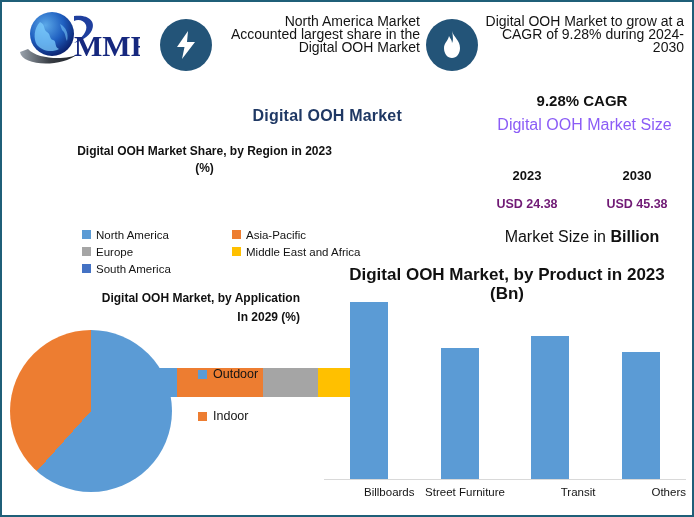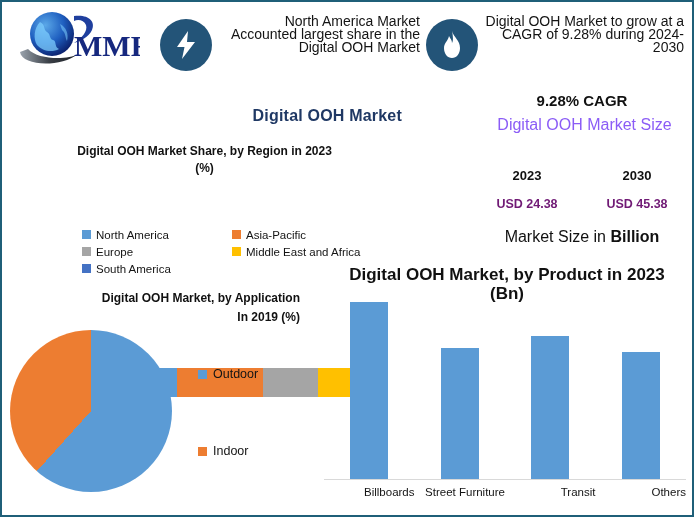--- a/index.html
+++ b/index.html
@@ -121,21 +121,21 @@
   }
   #pie {
     position: absolute; left: 8px; top: 328px;
     width: 162px; height: 162px; border-radius: 50%;
     background: conic-gradient(from 0deg,
       #5b9bd5 0deg 222deg,
       #ed7d31 222deg 360deg);
   }
   #pie-legend { position: absolute; left: 196px; top: 365px; width: 100px; }
   .pie-lg { display: flex; align-items: center; font-size: 12.5px; color: #141414; }
-  #pie-lg-2 { margin-top: 63px; align-items: center; }
+  #pie-lg-2 { margin-top: 28px; align-items: center; }
   .pie-sw { width: 9px; height: 9px; margin-right: 6px; flex: 0 0 auto; }
 
   
   #prod-title {
     position: absolute; left: 330px; top: 263px; width: 350px;
     text-align: center; font-size: 17px; font-weight: bold; color: #111;
     line-height: 19px;
   }
   #prod-plot {
     position: absolute; left: 322px; top: 300px; width: 362px; height: 178px;
@@ -260,21 +260,21 @@
 
   <div id="ms-values">
     <span>USD 24.38</span>
     <span>USD 45.38</span>
   </div>
 
   <div id="ms-unit"><span>Market Size in </span><b>Billion</b></div>
 
   <div id="pie-title">
     <div>Digital OOH Market, by Application</div>
-    <div>In 2019 (%)</div>
+    <div>In 2029 (%)</div>
   </div>
 
   <div id="pie"></div>
 
   <div id="pie-legend">
     <div class="pie-lg" id="pie-lg-1">
       <span class="pie-sw" style="background: rgb(91, 155, 213);"></span>
       <span>Outdoor</span>
     </div>
     <div class="pie-lg" id="pie-lg-2">

